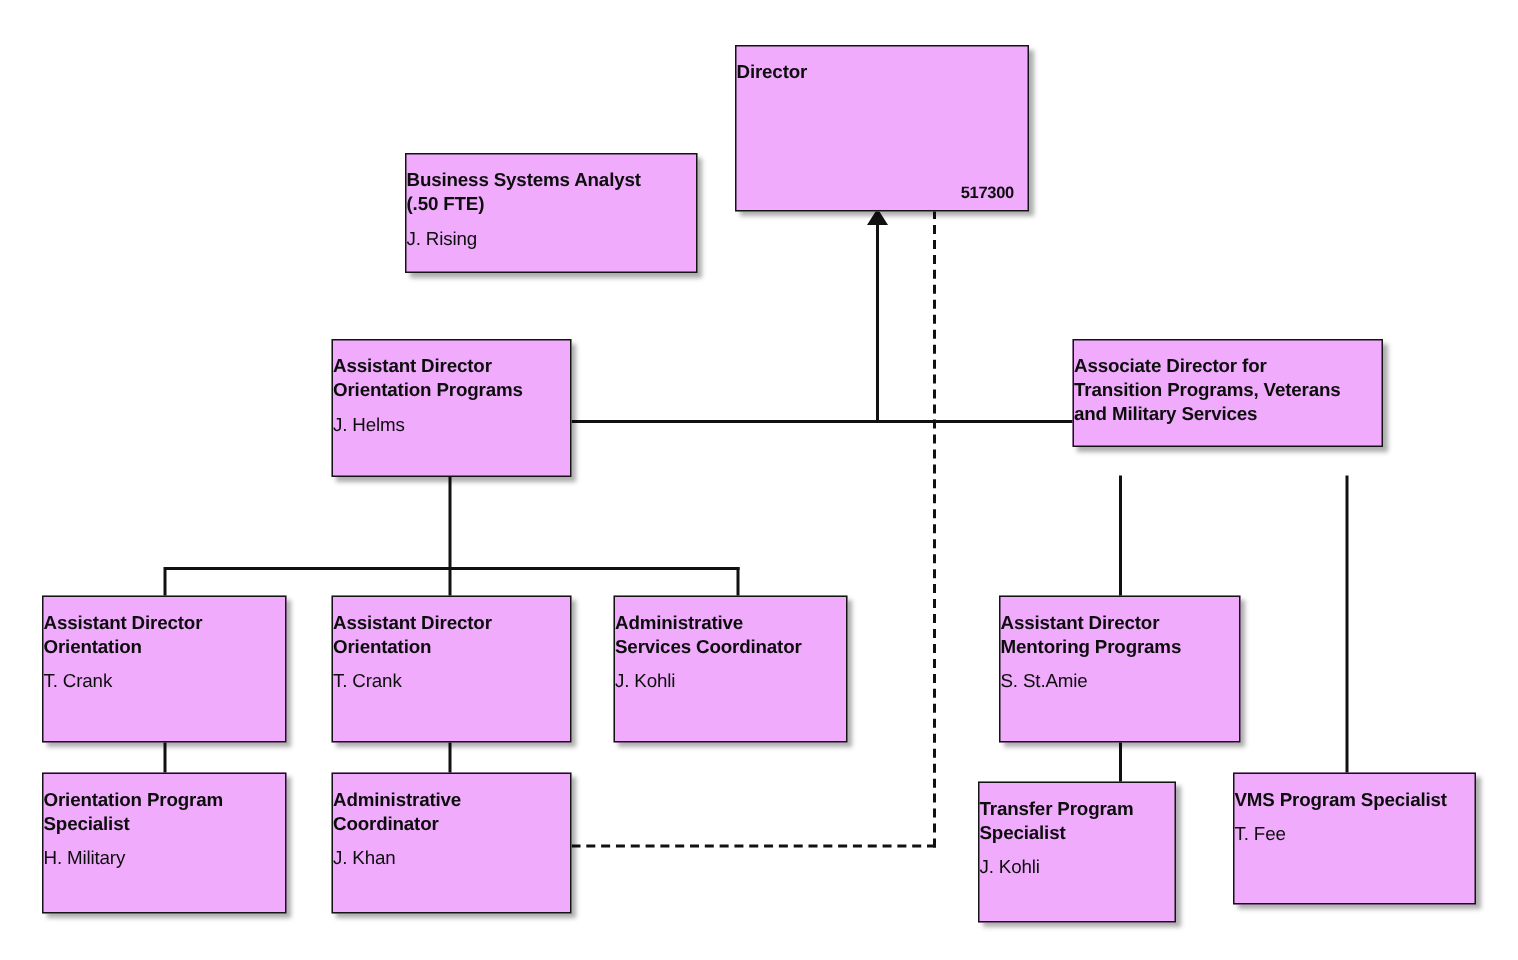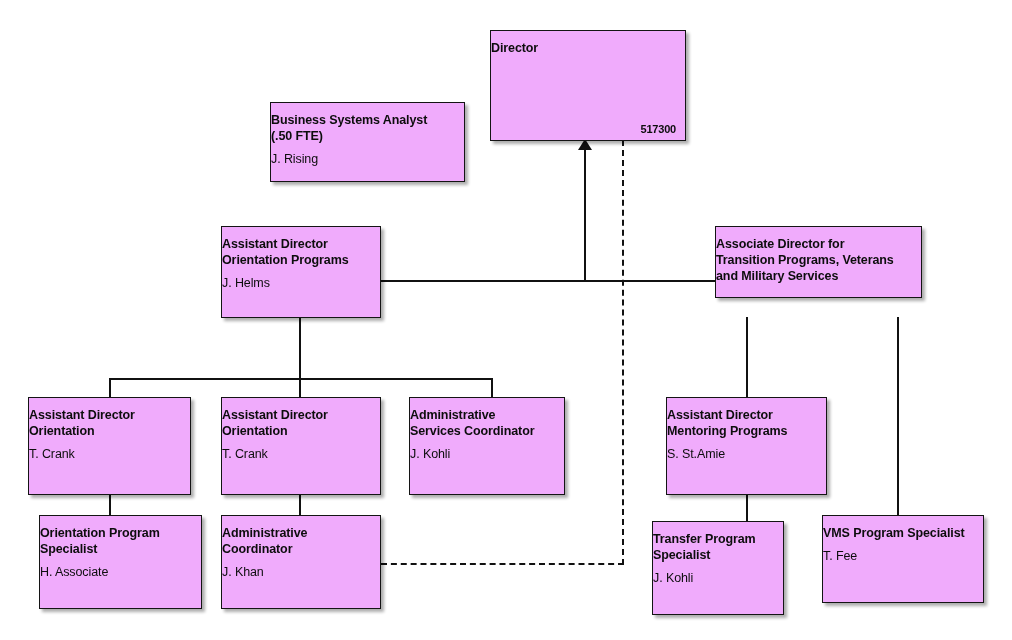--- a/index.html
+++ b/index.html
@@ -153,24 +153,24 @@
 Services Coordinator</div>
     <div class="person">J. Kohli</div>
   </div>
 
   <div class="node" style="left:666px; top:397px; width:161px; height:98px;">
     <div class="title">Assistant Director
 Mentoring Programs</div>
     <div class="person">S. St.Amie</div>
   </div>
 
-  <div class="node" style="left:28px; top:515px; width:163px; height:94px;margin-left:11px;">
+  <div class="node" style="left:28px; top:515px; width:163px; height:94px;">
     <div class="title">Orientation Program
 Specialist</div>
-    <div class="person">H. Associate</div>
+    <div class="person">H. Military</div>
   </div>
 
   <div class="node" style="left:221px; top:515px; width:160px; height:94px;">
     <div class="title">Administrative
 Coordinator</div>
     <div class="person">J. Khan</div>
   </div>
 
   <div class="node" style="left:652px; top:521px; width:132px; height:94px;">
     <div class="title">Transfer Program

